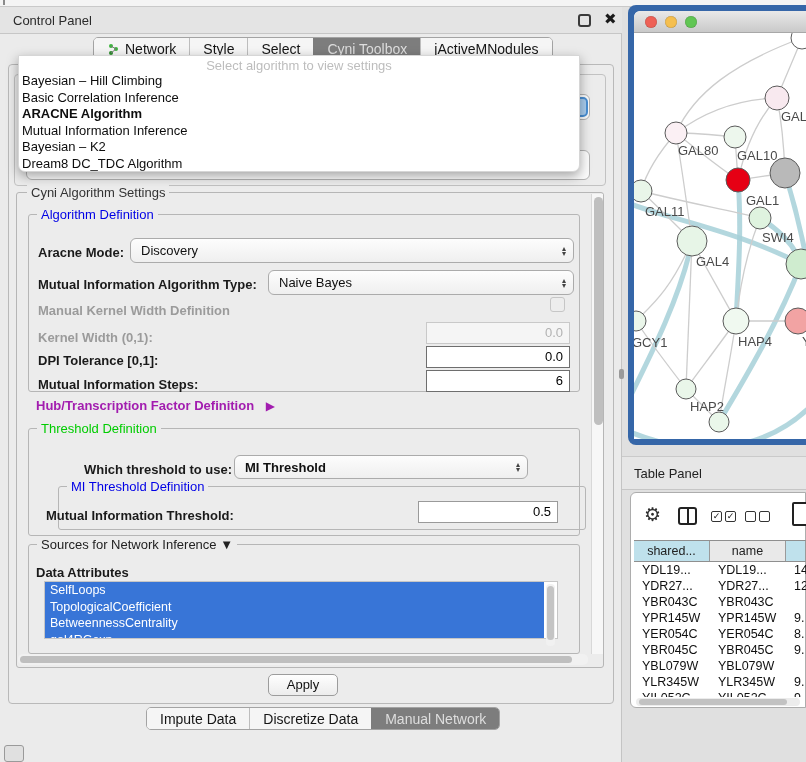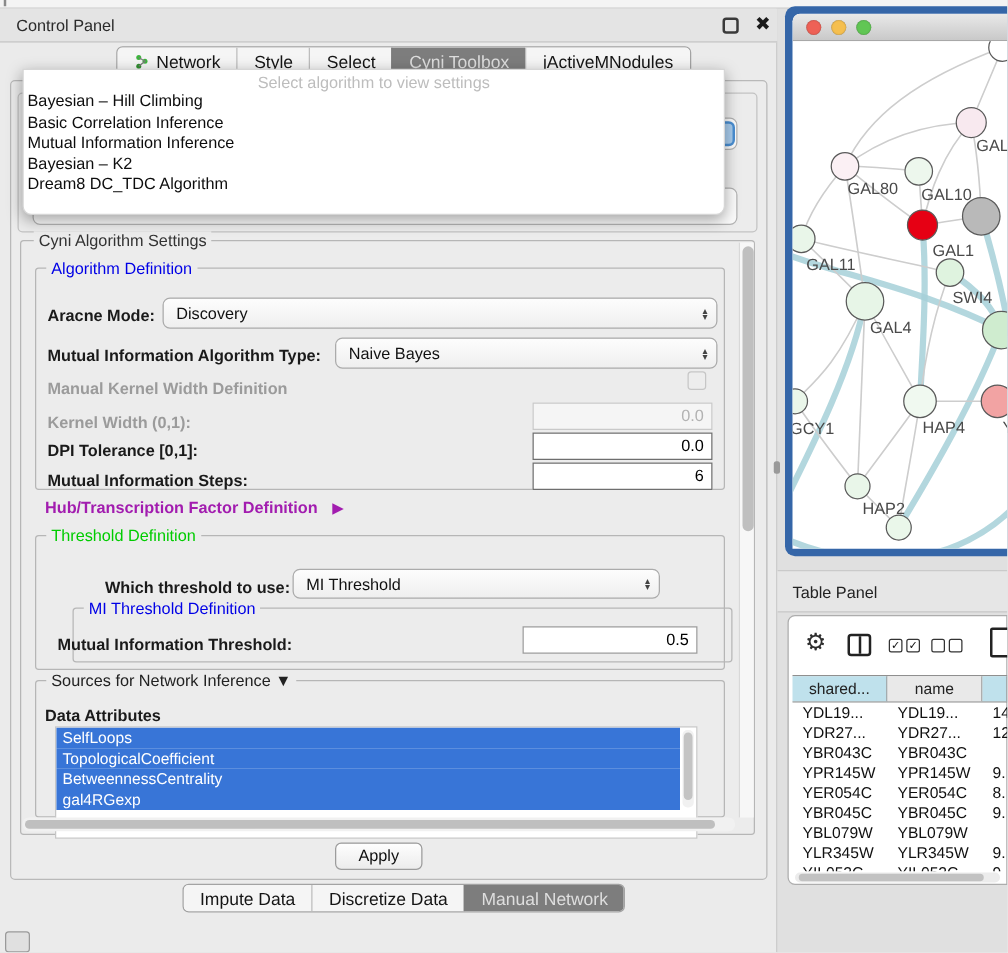--- a/index.html
+++ b/index.html
@@ -61,21 +61,21 @@
   .combo{position:absolute;background:linear-gradient(#fdfdfd,#efefef);border:1px solid #ababab;border-radius:6px;display:flex;align-items:center;font-size:13px;color:#111;padding-left:10px;}
   .spin{margin-left:auto;margin-right:7px;display:flex;flex-direction:column;line-height:5px;font-size:8px;color:#444;}
   .tfield{position:absolute;background:#fff;border:1px solid #6e6e6e;font-size:13px;color:#000;text-align:right;padding:2px 6px 0 0;}
   .tfield.disabled{background:#f5f5f5;border:1px solid #c9c9c9;color:#b2b2b2;}
   #manual-checkbox{left:550px;top:297px;width:15px;height:15px;background:#ededed;border:1px solid #c6c6c6;border-radius:3px;}
 
   #hub-row{left:36px;top:398px;font-size:13px;font-weight:bold;color:#a21caf;}
   #hub-row .arrow{font-size:12px;margin-left:8px;}
 
   #attr-label{left:36px;top:565px;font-size:13px;font-weight:bold;color:#1a1a1a;}
-  #attr-list{left:44px;top:581px;width:514px;height:90px;background:#fff;border:1px solid #c6c6c6;overflow:hidden;}
+  #attr-list{left:44px;top:581px;width:514px;height:58px;background:#fff;border:1px solid #c6c6c6;overflow:hidden;}
   .attr-item{height:16.5px;line-height:16.5px;font-size:12.5px;padding-left:5px;color:#fff;background:var(--sel);margin-right:13px;}
   #attr-vscroll{left:546px;top:584px;width:9px;height:62px;background:#f1f1f1;border-radius:4px;}
   #attr-vthumb{position:absolute;left:1px;top:2px;width:7px;height:54px;background:#c4c4c4;border-radius:4px;}
 
   #set-vscroll{left:591px;top:194px;width:12px;height:460px;background:#f7f7f7;border-left:1px solid #d8d8d8;}
   #set-vthumb{position:absolute;left:1.5px;top:3px;width:9px;height:228px;background:#bfbfbf;border-radius:5px;}
   #set-hscroll{left:18px;top:654px;width:570px;height:11px;background:#f1f1f1;border-radius:5px;}
   #set-hthumb{position:absolute;left:2px;top:2px;width:552px;height:7px;background:#bfbfbf;border-radius:4px;}
 
   #apply-btn{left:268px;top:674px;width:70px;height:22px;border:1px solid #9c9c9c;border-radius:5px;background:linear-gradient(#fefefe,#ececec);font-size:13px;text-align:center;line-height:20px;color:#111;}
@@ -196,21 +196,21 @@
 
   <div class="abs" id="hub-row">
     <span>Hub/Transcription Factor Definition</span>
     <span class="arrow">▶</span>
   </div>
 
   <div class="abs group" id="thr-group">
     <span class="legend green" style="left:8px;">Threshold Definition</span>
   </div>
   <span class="abs flabel" style="left:84px;top:462px;">Which threshold to use:</span>
-  <div class="abs combo" style="left:234px;top:455px;width:294px;height:24px;">
+  <div class="abs combo" style="left:234px;top:455px;width:294px;height:24px;font-weight:bold;">
     <span>MI Threshold</span>
     <span class="spin">
         <span>▴</span>
         <span>▾</span>
       </span>
   </div>
   <div class="abs group" id="mi-group">
     <span class="legend blue" style="left:8px;">MI Threshold Definition</span>
   </div>
   <span class="abs flabel" style="left:46px;top:508px;">Mutual Information Threshold:</span>
@@ -243,20 +243,21 @@
       <div class="tab">Discretize Data</div>
       <div class="tab active">Manual Network</div>
     </div>
   <div class="abs" id="mini-icon"></div>
 
   <div class="abs" id="algo-popup">
     <div id="popup-hint">Select algorithm to view settings</div>
     <div id="popup-list">
         <div class="pop-item">Bayesian – Hill Climbing</div>
         <div class="pop-item">Basic Correlation Inference</div>
+        <div class="pop-item bold">ARACNE Algorithm</div>
         <div class="pop-item">Mutual Information Inference</div>
         <div class="pop-item">Bayesian – K2</div>
         <div class="pop-item">Dream8 DC_TDC Algorithm</div>
       </div>
   </div>
 
   <div class="abs" id="right-region"></div>
   <div class="abs" id="net-frame"></div>
   <div class="abs" id="net-window">
     <div id="net-titlebar">

